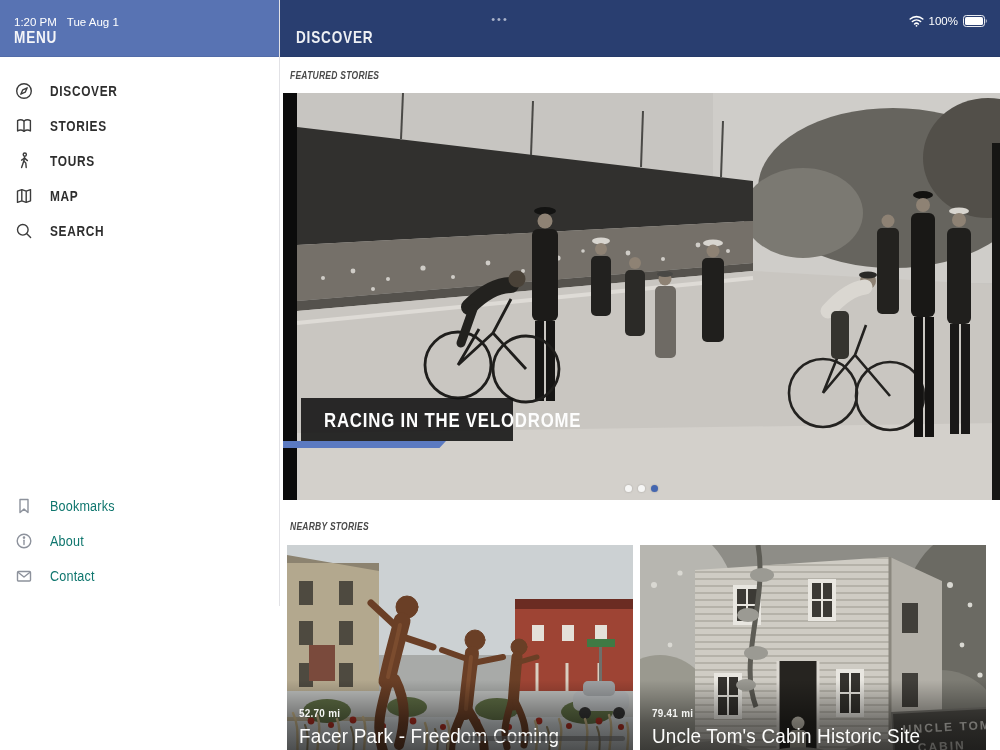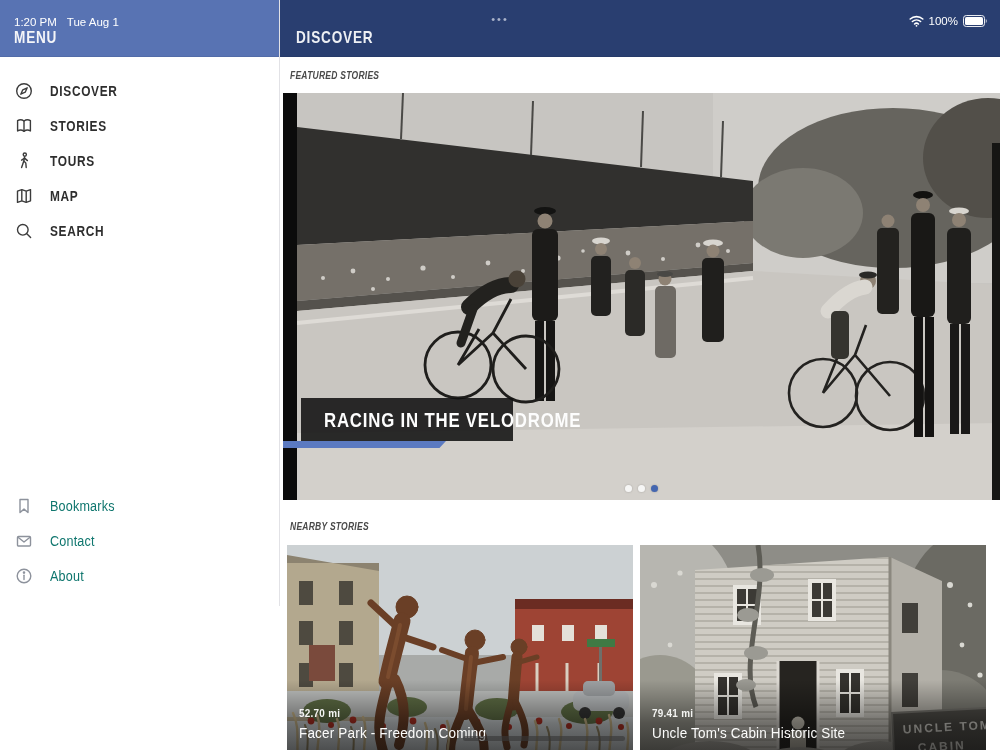--- a/index.html
+++ b/index.html
@@ -45,21 +45,21 @@
   .dot { width:7px; height:7px; border-radius:50%; background:rgba(250,250,250,0.88); box-shadow:0 0 2px rgba(0,0,0,0.25); cursor:pointer; }
   .dot.active { background:#4466b0; }
 
   
   .cards-row { position:relative; margin:0 0 0 7px; display:flex; gap:7px; height:230px; }
   .story-card { position:relative; flex:0 0 346px; width:346px; height:230px; overflow:hidden; background:#8a8a86; cursor:pointer; }
   .story-card > svg { position:absolute; inset:0; width:100%; height:100%; }
   .card-grad { position:absolute; left:0; right:0; bottom:0; height:95px;
                background:linear-gradient(180deg, rgba(0,0,0,0) 0%, rgba(0,0,0,0.45) 45%, rgba(10,10,10,0.82) 100%); }
   .distance { position:absolute; left:12px; top:162px; color:#f4f4f2; font-size:11px; font-weight:700; letter-spacing:0.3px; }
-  .card-title { position:absolute; left:12px; top:179px; color:#fcfcfb; font-size:15px; font-weight:500; letter-spacing:0.2px; }
+  .card-title { position:absolute; left:12px; top:179px; color:#fcfcfb; font-size:21px; font-weight:500; letter-spacing:0.2px; }
   .hscroll-indicator { position:absolute; left:176px; top:191px; width:162px; height:5px; border-radius:3px; background:rgba(55,55,55,0.62); z-index:6; }
 
   
   .status-bar { position:absolute; top:12px; left:0; right:0; height:20px; color:#fff; font-size:11.5px; font-weight:400; z-index:10;text-align:right; }
   .sb-left { position:absolute; left:14px; top:4px; display:flex; gap:10px; }
   .sb-handle { position:absolute; left:50%; top:1px; transform:translateX(-50%); color:#aab3ca; font-size:11px; letter-spacing:2px; cursor:grab; }
   .sb-right { position:absolute; right:12px; top:3px; display:flex; align-items:center; gap:5px; }
   .sb-right svg { display:block; }
 </style>
 </head>
@@ -128,36 +128,36 @@
       <div class="footer-item">
         <span class="ico">
           <svg viewBox="0 0 20 20" fill="none" stroke="currentColor" stroke-width="1.4" stroke-linejoin="round">
             <path d="M6 3.5 H14 V16.5 L10 13.1 L6 16.5 Z"></path>
           </svg>
         </span>
         <span class="lbl"><span class="cx90">Bookmarks</span></span>
       </div>
       <div class="footer-item">
         <span class="ico">
-          <svg viewBox="0 0 20 20" fill="none" stroke="currentColor" stroke-width="1.4" stroke-linejoin="round">
-            <rect x="3.5" y="5.5" width="13" height="9.5" rx="1"></rect>
-            <path d="M4 6.2 L10 11 L16 6.2"></path>
-          </svg>
-        </span>
-        <span class="lbl"><span class="cx90">Contact</span></span>
-      </div>
-      <div class="footer-item">
-        <span class="ico">
           <svg viewBox="0 0 20 20" fill="none" stroke="currentColor" stroke-width="1.4" stroke-linecap="round">
             <circle cx="10" cy="10" r="6.8"></circle>
             <path d="M10 9.2 V13.6"></path>
             <circle cx="10" cy="6.6" r="0.6" fill="currentColor"></circle>
           </svg>
         </span>
         <span class="lbl"><span class="cx90">About</span></span>
+      </div>
+      <div class="footer-item">
+        <span class="ico">
+          <svg viewBox="0 0 20 20" fill="none" stroke="currentColor" stroke-width="1.4" stroke-linejoin="round">
+            <rect x="3.5" y="5.5" width="13" height="9.5" rx="1"></rect>
+            <path d="M4 6.2 L10 11 L16 6.2"></path>
+          </svg>
+        </span>
+        <span class="lbl"><span class="cx90">Contact</span></span>
       </div>
     </div>
   </aside>
 
   <main class="content">
     <header class="content-header">
       <span class="page-title"><span class="cx80">DISCOVER</span></span>
     </header>
 
     <div class="section-label label-featured"><span class="cx85">FEATURED STORIES</span></div>

